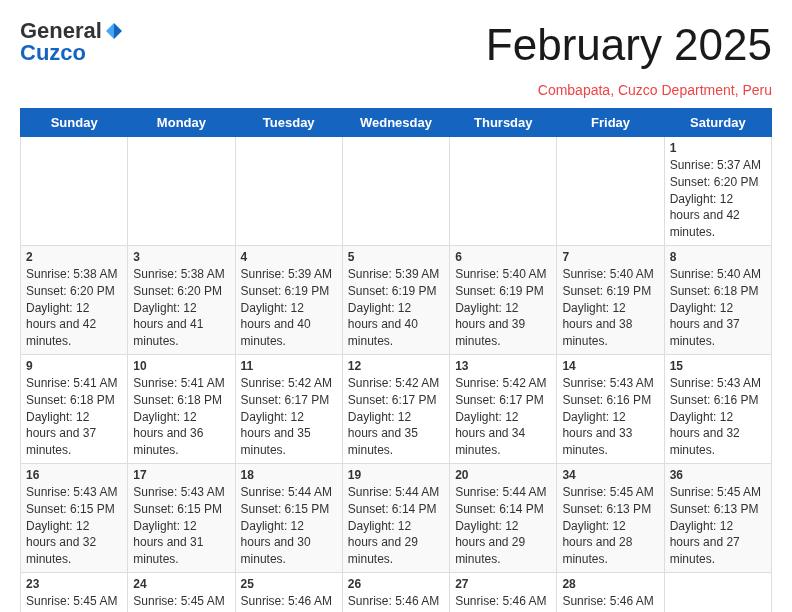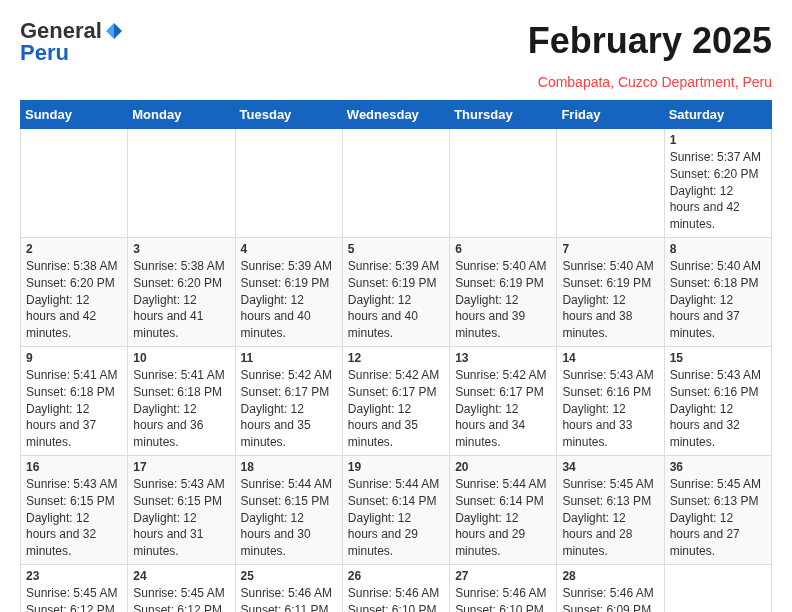--- a/index.html
+++ b/index.html
@@ -26,41 +26,41 @@
       font-weight: bold;
       color: #1a1a1a;
       line-height: 1;
     }
     .logo-general { color: #333; }
     .logo-blue { color: #1565c0; }
     .title-block {
       text-align: right;
     }
     .month-title {
-      font-size: 36px;
-      font-weight: bold;
+      font-size: 44px;
+      font-weight: normal;
       color: #1a1a1a;
     }
     .subtitle {
       font-size: 14px;
       color: #ef4444;
       margin-top: 12px;
     }
     .calendar {
       width: 100%;
       border-collapse: collapse;
       border: 1px solid #ccc;
     }
     .calendar th {
       background-color: #1565c0;
       color: #fff;
       font-size: 13px;
       font-weight: bold;
       padding: 6px 4px;
-      text-align: left;
+      text-align: center;
       border: 1px solid #1565c0;
     }
     .calendar td {
       vertical-align: top;
       padding: 4px 5px;
       border: 1px solid #ddd;
       width: calc(100% / 7);
       font-size: 9.5px;
       color: #333;
       background: #fff;
@@ -89,21 +89,21 @@
 
 <div class="header">
   <div class="logo">
     <div style="display:flex;align-items:center;gap:2px;">
       <span class="logo-text logo-general">General</span>
       <svg width="20" height="20" viewBox="0 0 20 20">
         <polygon points="10,2 18,10 10,18" fill="#1565c0"></polygon>
         <polygon points="10,2 2,10 10,18" fill="#42a5f5"></polygon>
       </svg>
     </div>
-    <span class="logo-text logo-blue">Peru</span>
+    <span class="logo-text logo-blue">Cuzco</span>
   </div>
   <div class="title-block">
     <div class="month-title">February 2025</div>
     <div class="subtitle">Combapata, Cuzco Department, Peru</div>
   </div>
 </div>
 
 <table class="calendar">
   <thead>
     <tr>

